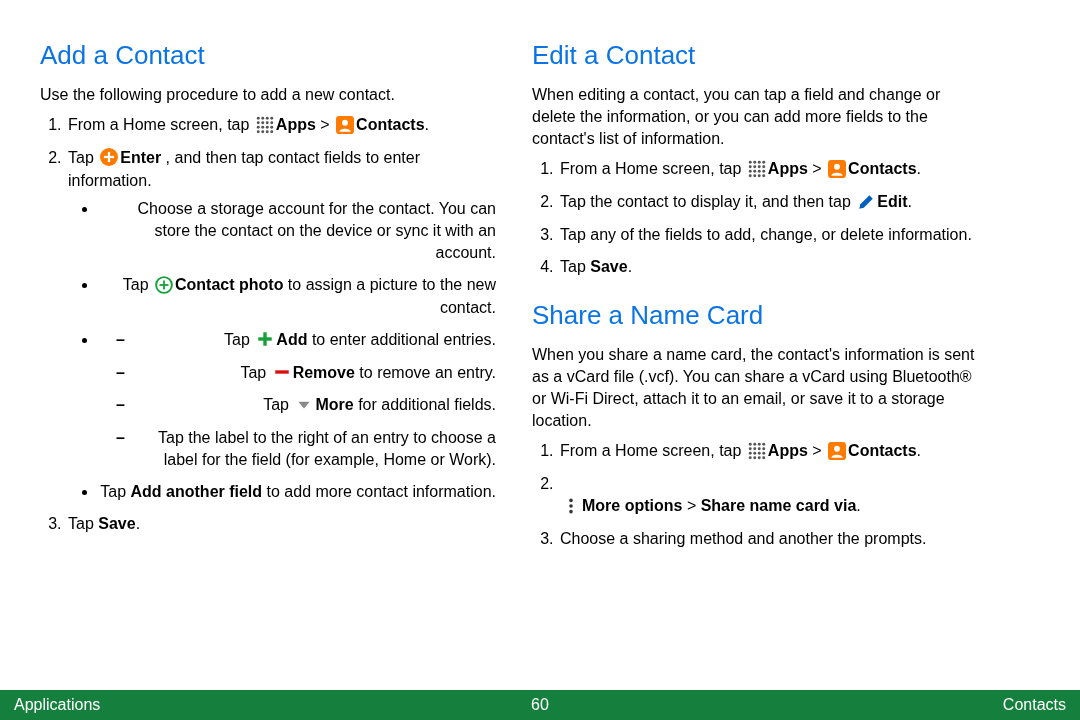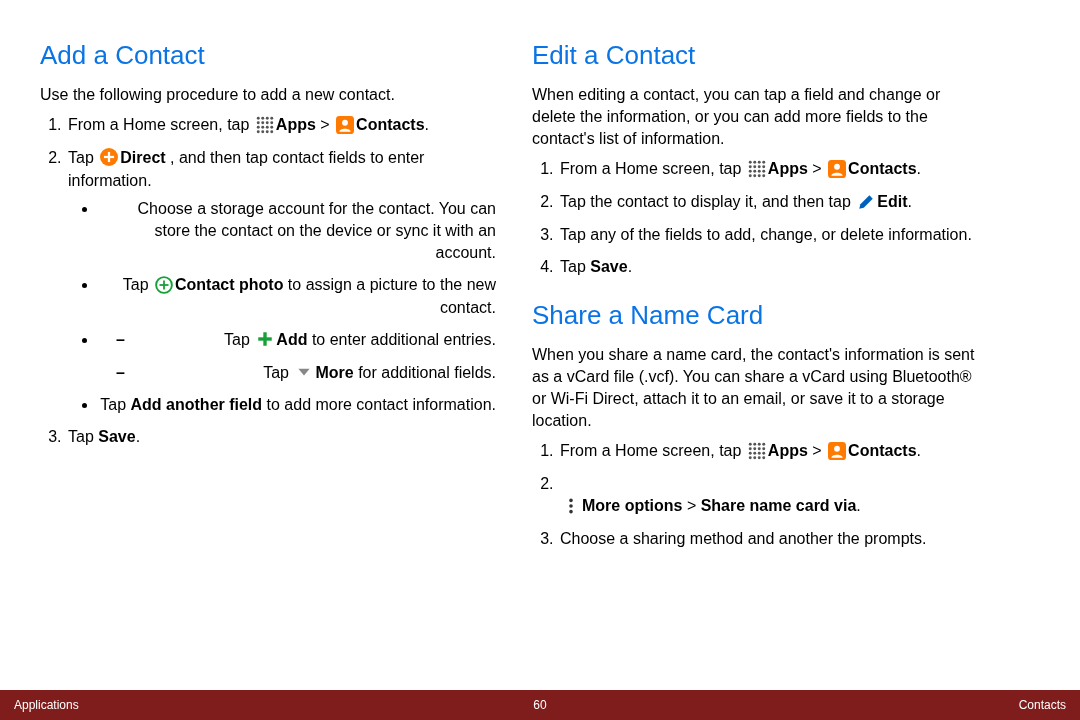--- a/index.html
+++ b/index.html
@@ -12,21 +12,21 @@
   ol { list-style: decimal; padding-left: 26px; margin-top: 8px; }
   ol > li { margin-bottom: 10px; padding-left: 2px; }
   ul.bullets { list-style: disc; padding-left: 30px; margin-top: 6px; }
   ul.bullets > li { margin-bottom: 10px; text-align: right; }
   ul.dashes { list-style: none; padding-left: 24px; margin-top: 8px; }
   ul.dashes > li { position: relative; margin-bottom: 10px; padding-left: 16px; }
   ul.dashes > li::before { content: "–"; position: absolute; left: -6px; font-weight: bold; }
   b, strong, .bold { font-weight: 700; }
   .icon { display: inline-block; vertical-align: middle; margin: 0 2px; }
   .section { margin-bottom: 20px; }
-  .footer { position: absolute; left: 0; bottom: 0; width: 1080px; height: 30px; background: #7f1d1d; color: #fff; display: flex; align-items: center; justify-content: space-between; padding: 0 14px; font-size: 12px; }
+  .footer { position: absolute; left: 0; bottom: 0; width: 1080px; height: 30px; background: #15803d; color: #fff; display: flex; align-items: center; justify-content: space-between; padding: 0 14px; font-size: 16px; }
   .footer .center { position: absolute; left: 50%; transform: translateX(-50%); }
   .svg-icon { width: 18px; height: 18px; display:inline-block; vertical-align: -3px; }
 </style>
 </head>
 <body>
 
 <div class="page">
   <div class="content">
 
     <div class="col">
@@ -68,21 +68,21 @@
           </li>
 
           <li>
             <span>Tap </span>
             <span class="icon">
               <svg class="svg-icon" viewBox="0 0 16 16">
                   <circle cx="8" cy="8" r="8" fill="#ff7a00"></circle>
                   <rect x="7" y="3.5" width="2" height="9" fill="#fff"></rect>
                   <rect x="3.5" y="7" width="9" height="2" fill="#fff"></rect>
                 </svg>
-            </span><b>Direct</b><span> , and then tap contact fields to enter information.</span>
+            </span><b>Enter</b><span> , and then tap contact fields to enter information.</span>
 
             <ul class="bullets">
               <li>Choose a storage account for the contact. You can store the contact on the device or sync it with an account.</li>
               <li>
                 <span>Tap </span>
                 <span class="icon">
                   <svg class="svg-icon" viewBox="0 0 16 16">
                       <circle cx="8" cy="8" r="7" fill="none" stroke="#18a038" stroke-width="1.7"></circle>
                       <rect x="7.2" y="4" width="1.6" height="8" fill="#18a038"></rect>
                       <rect x="4" y="7.2" width="8" height="1.6" fill="#18a038"></rect>
@@ -97,24 +97,33 @@
                       <svg class="svg-icon" viewBox="0 0 16 16">
                           <rect x="6.5" y="2" width="3" height="12" fill="#18a038"></rect>
                           <rect x="2" y="6.5" width="12" height="3" fill="#18a038"></rect>
                         </svg>
                     </span><b>Add</b><span> to enter additional entries.</span>
                   </li>
                   <li>
                     <span>Tap </span>
                     <span class="icon">
                       <svg class="svg-icon" viewBox="0 0 16 16">
+                          <rect x="2" y="6.5" width="12" height="3" fill="#d81010"></rect>
+                        </svg>
+                    </span><b>Remove</b><span> to remove an entry.</span>
+                  </li>
+                  <li>
+                    <span>Tap </span>
+                    <span class="icon">
+                      <svg class="svg-icon" viewBox="0 0 16 16">
                           <path d="M3 5 L8 11 L13 5 Z" fill="#888"></path>
                         </svg>
                     </span><b>More</b><span> for additional fields.</span>
                   </li>
+                  <li>Tap the label to the right of an entry to choose a label for the field (for example, Home or Work).</li>
                 </ul>
               </li>
               <li>
                 <span>Tap </span><b>Add another field</b><span> to add more contact information.</span>
               </li>
             </ul>
           </li>
 
           <li>
             <span>Tap </span><b>Save</b><span>.</span>

